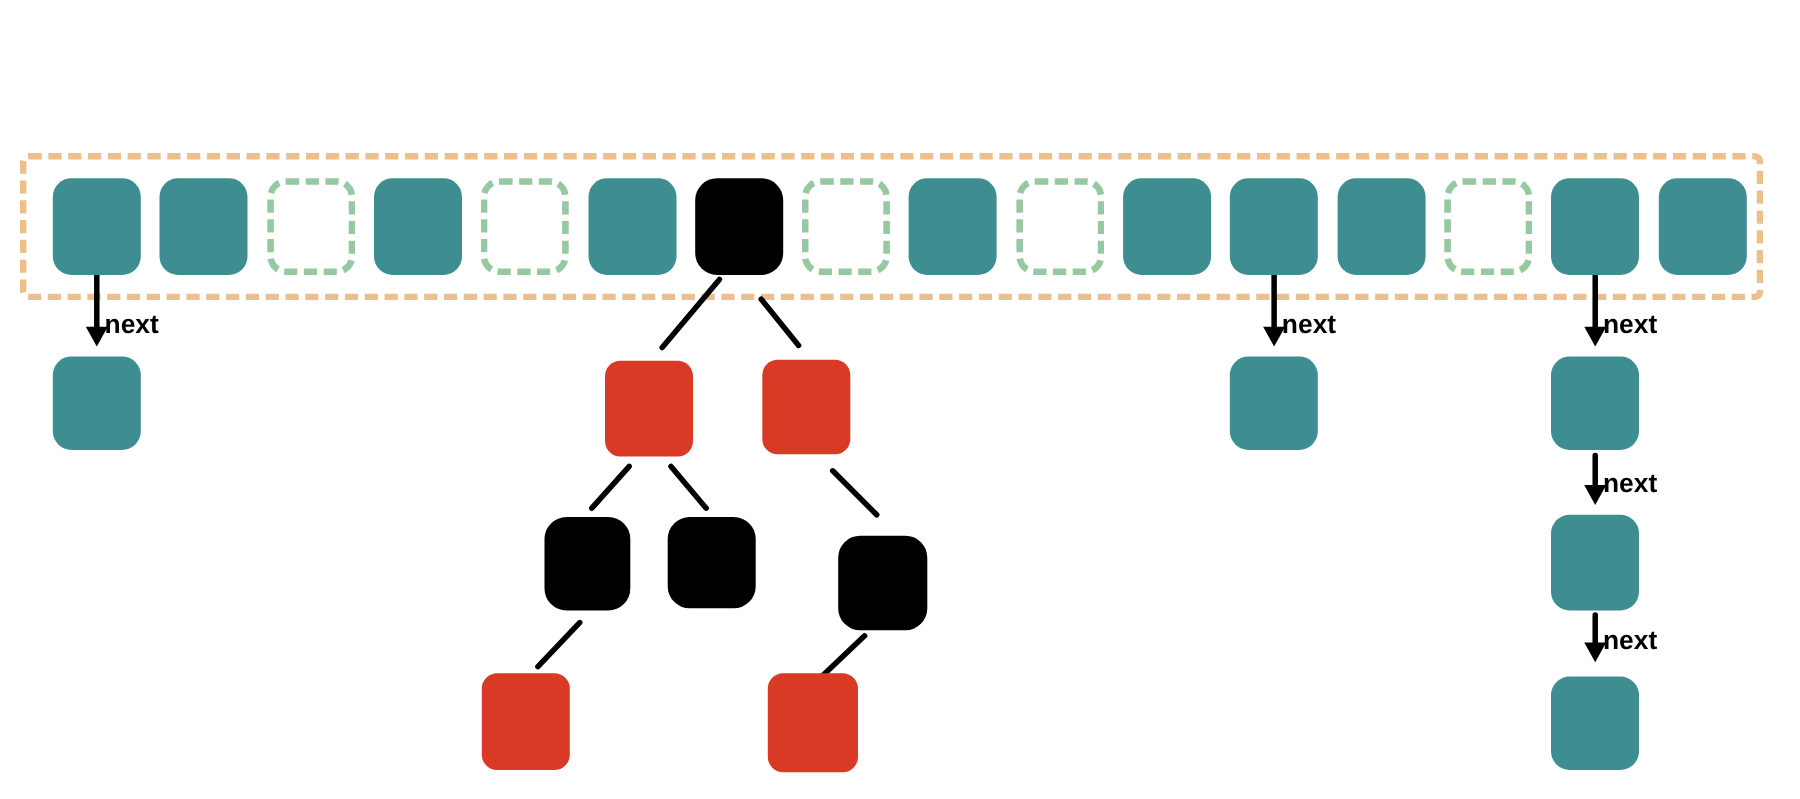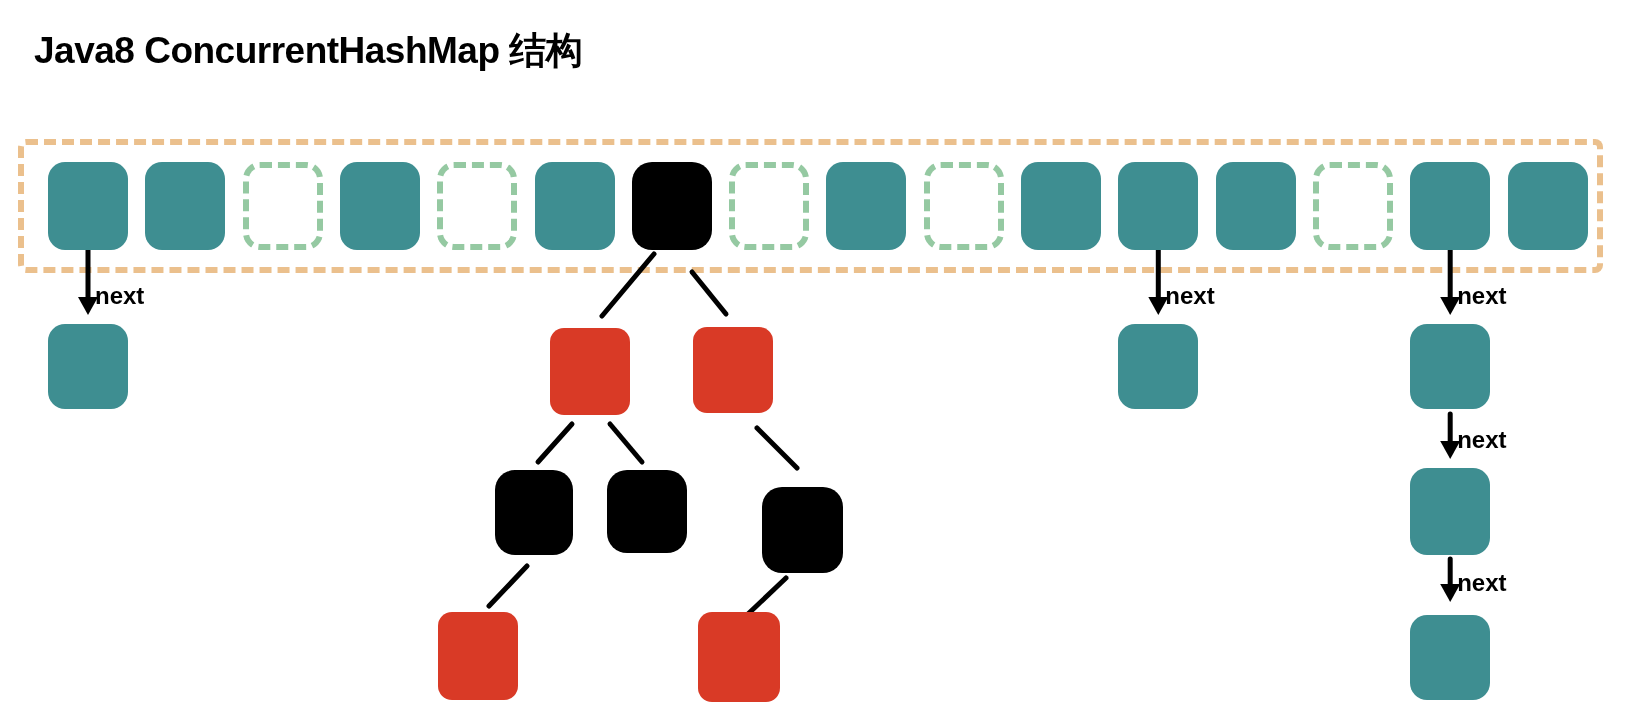--- a/index.html
+++ b/index.html
@@ -25,21 +25,20 @@
   .node.empty{background:transparent;border:6px dashed var(--green);border-radius:17px;}
   .next-label{
     position:absolute;font-size:24px;font-weight:bold;color:#000;
     white-space:nowrap;line-height:1;
   }
 </style>
 </head>
 <body>
 
 <div id="canvas">
-  <h1 class="title">Java8 ConcurrentHashMap 结构</h1>
   <div class="array-border"></div>
   <svg id="lines" width="1636" height="726">
       <line x1="88" y1="250" x2="88" y2="300" stroke="#000000" stroke-width="5" stroke-linecap="round"></line>
       <polygon points="78,297 98,297 88,315" fill="#000000"></polygon>
       <line x1="1158.3" y1="250" x2="1158.3" y2="300" stroke="#000000" stroke-width="5" stroke-linecap="round"></line>
       <polygon points="1148.3,297 1168.3,297 1158.3,315" fill="#000000"></polygon>
       <line x1="1450.2" y1="250" x2="1450.2" y2="300" stroke="#000000" stroke-width="5" stroke-linecap="round"></line>
       <polygon points="1440.2,297 1460.2,297 1450.2,315" fill="#000000"></polygon>
       <line x1="1450.2" y1="414" x2="1450.2" y2="444" stroke="#000000" stroke-width="5" stroke-linecap="round"></line>
       <polygon points="1440.2,441 1460.2,441 1450.2,459" fill="#000000"></polygon>

